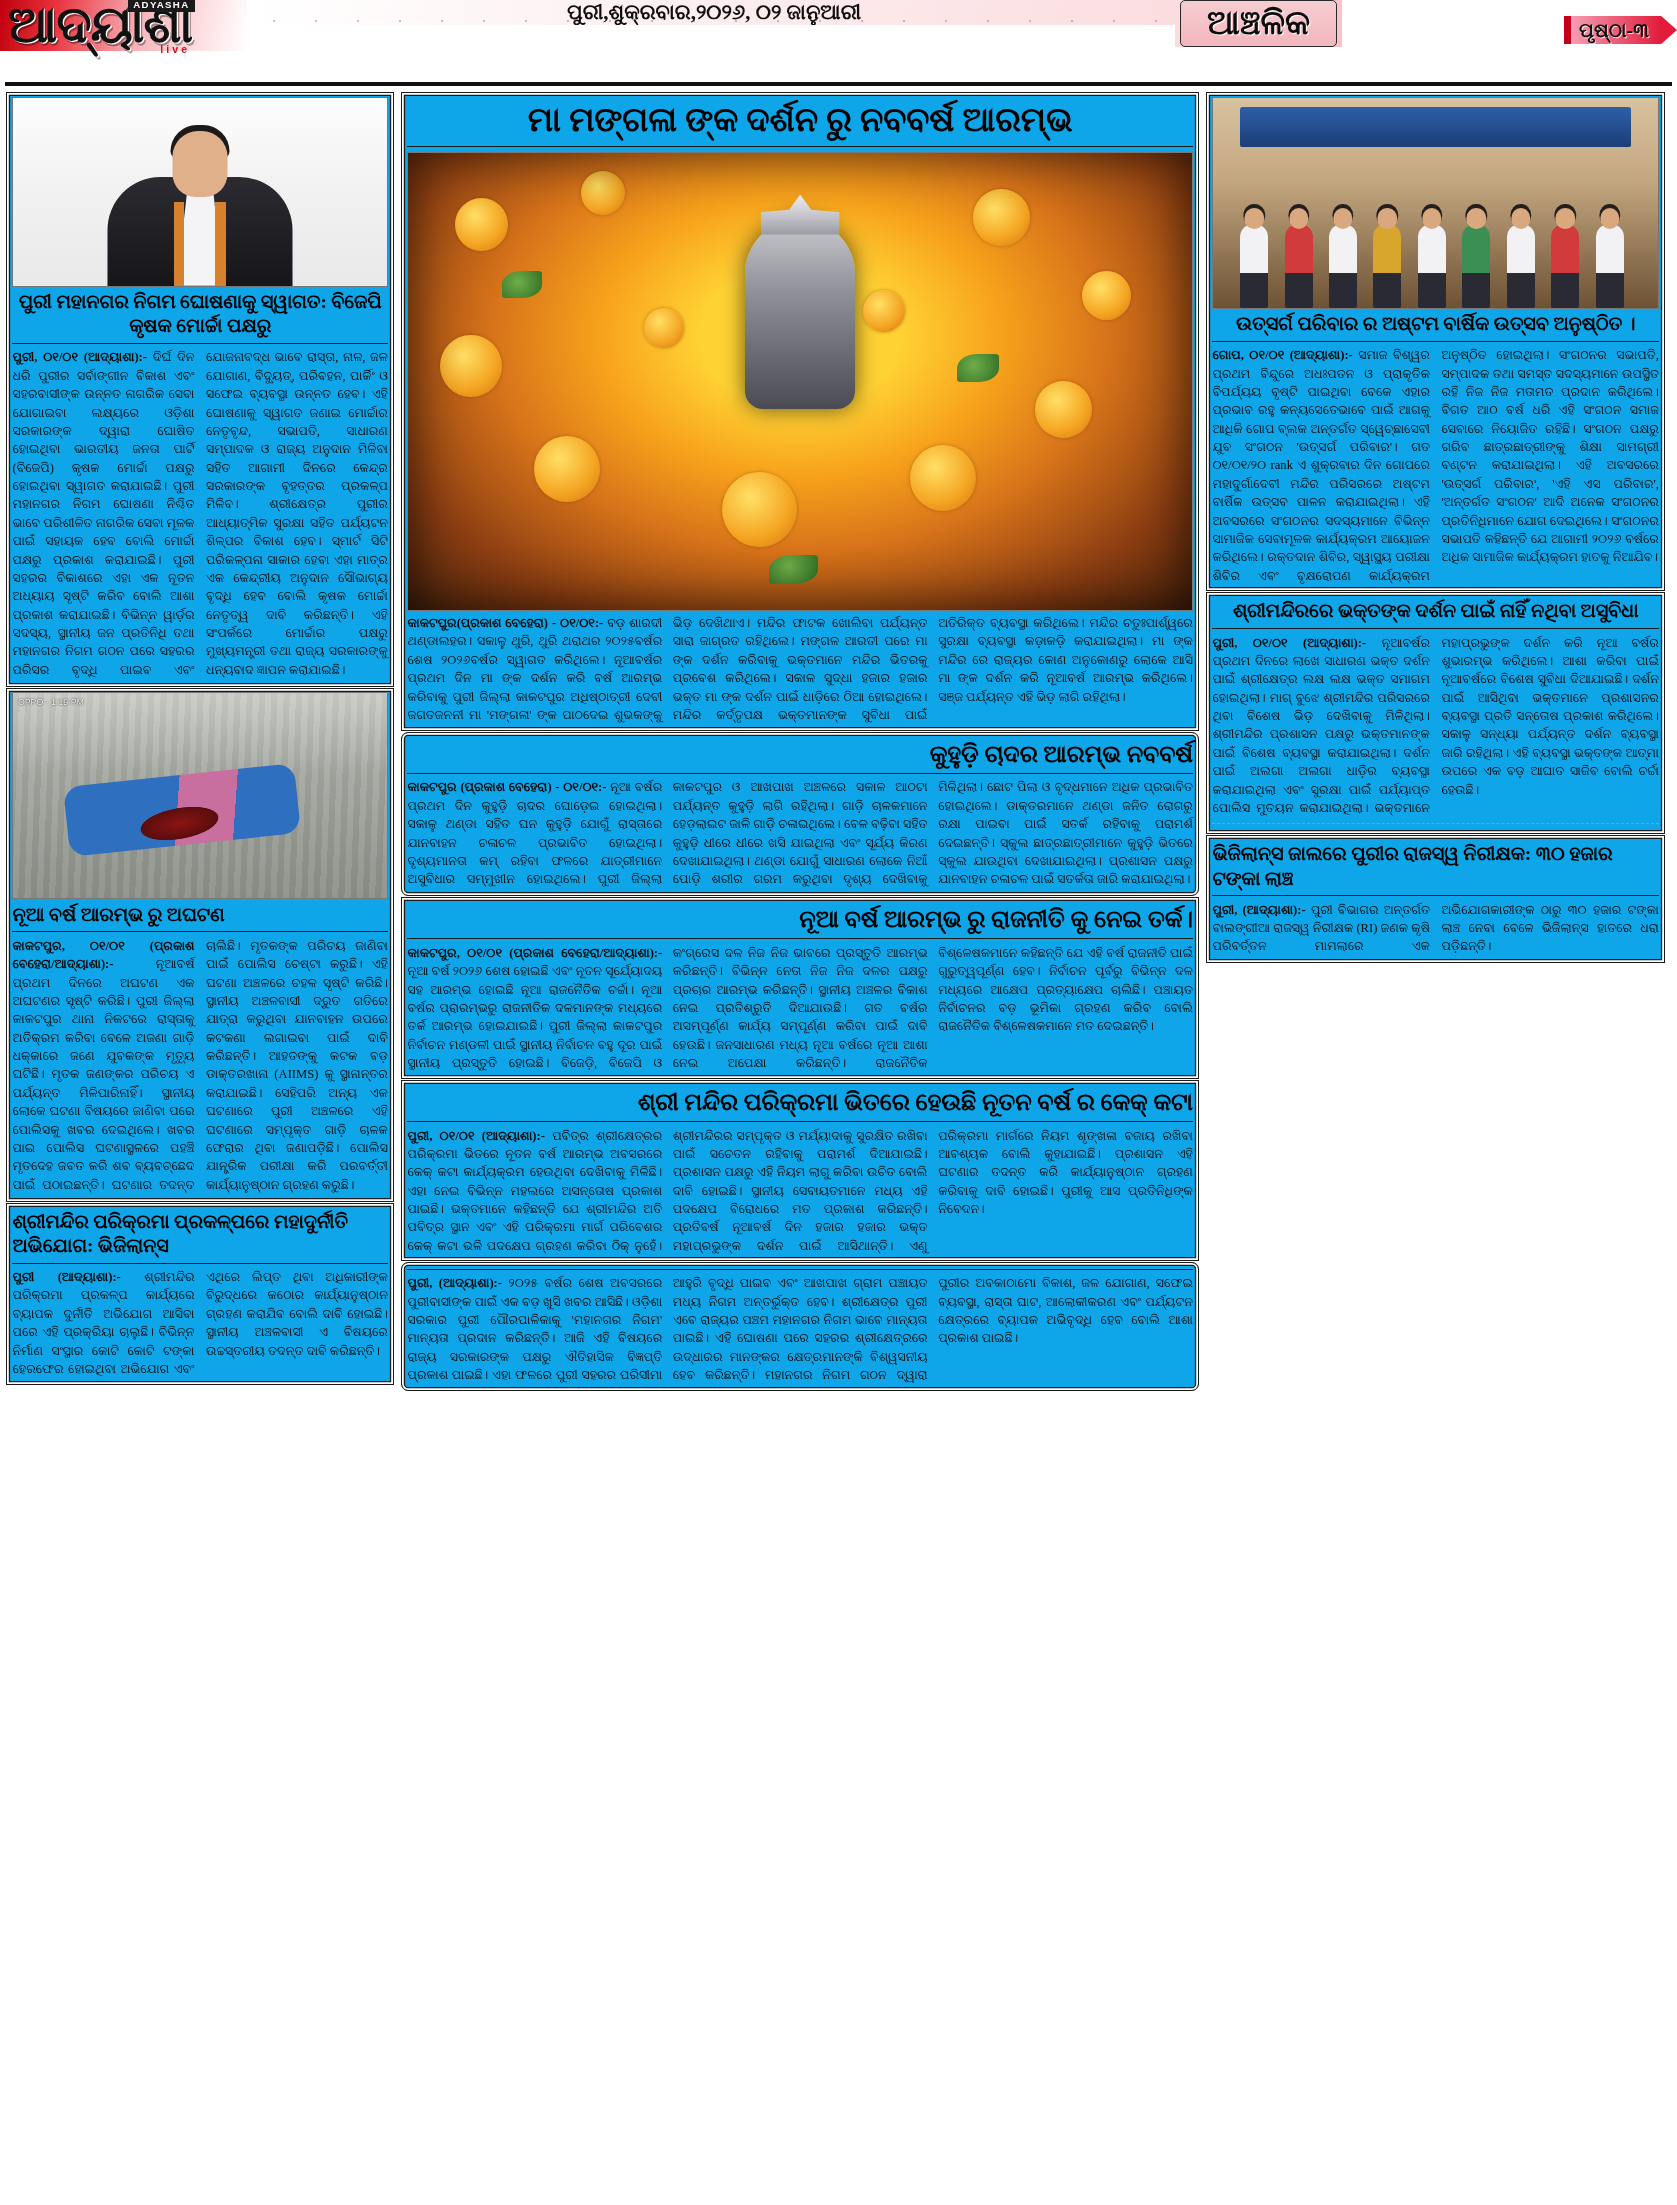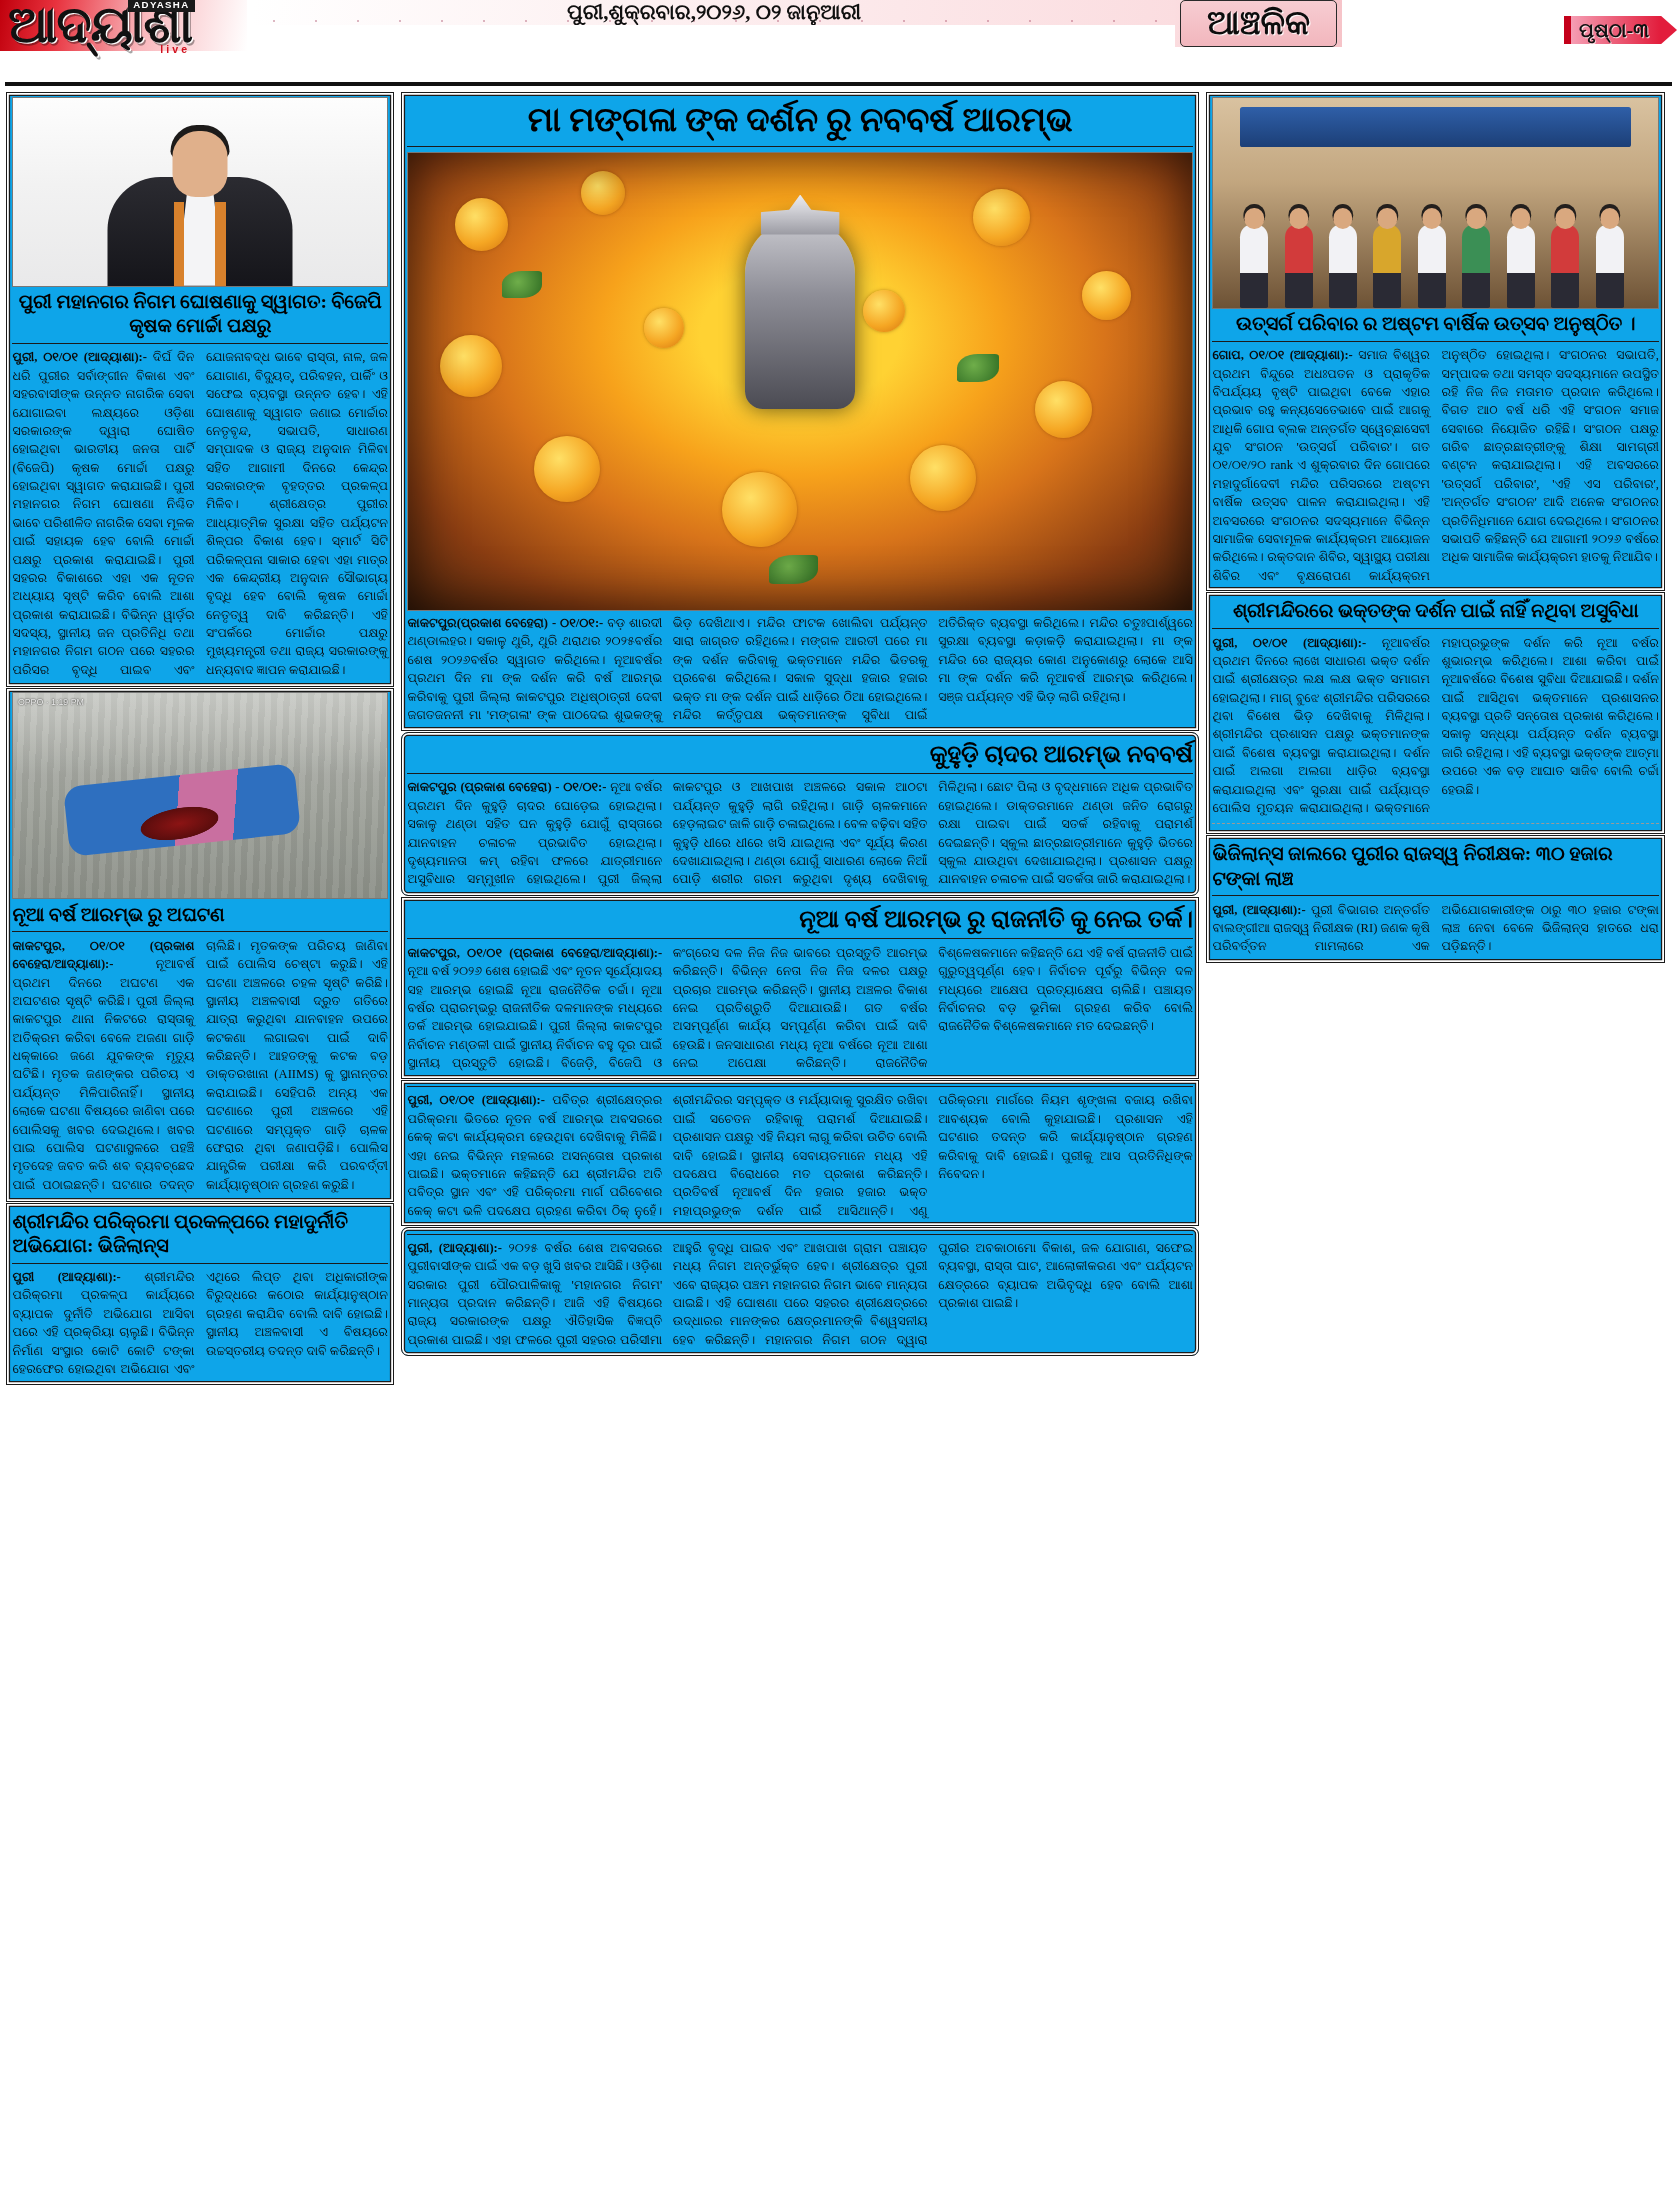--- a/index.html
+++ b/index.html
@@ -542,20 +542,21 @@
       <div class="box dbl">
         <h2 class="hl">ନୂଆ ବର୍ଷ ଆରମ୍ଭ ରୁ ରାଜନୀତି କୁ ନେଇ ତର୍କ।</h2>
         <div class="hl-underline"></div>
         <div class="body-text cols3">
           <p><span class="dateline">କାକଟପୁର, ୦୧/୦୧ (ପ୍ରକାଶ ବେହେରା/ଆଦ୍ୟାଶା):-</span>
           <span>ନୂଆ ବର୍ଷ ୨୦୨୬ ଶେଷ ହୋଇଛି ଏବଂ ନୂତନ ସୂର୍ଯ୍ୟୋଦୟ ସହ ଆରମ୍ଭ ହୋଇଛି ନୂଆ ରାଜନୈତିକ ଚର୍ଚ୍ଚା। ନୂଆ ବର୍ଷର ପ୍ରାରମ୍ଭରୁ ରାଜନୀତିକ ଦଳମାନଙ୍କ ମଧ୍ୟରେ ତର୍କ ଆରମ୍ଭ ହୋଇଯାଇଛି। ପୁରୀ ଜିଲ୍ଲା କାକଟପୁର ନିର୍ବାଚନ ମଣ୍ଡଳୀ ପାଇଁ ସ୍ଥାନୀୟ ନିର୍ବାଚନ ବହୁ ଦୂର ପାଇଁ ସ୍ଥାନୀୟ ପ୍ରସ୍ତୁତି ହୋଇଛି। ବିଜେଡ଼ି, ବିଜେପି ଓ କଂଗ୍ରେସ ଦଳ ନିଜ ନିଜ ଭାବରେ ପ୍ରସ୍ତୁତି ଆରମ୍ଭ କରିଛନ୍ତି। ବିଭିନ୍ନ ନେତା ନିଜ ନିଜ ଦଳର ପକ୍ଷରୁ ପ୍ରଚାର ଆରମ୍ଭ କରିଛନ୍ତି। ସ୍ଥାନୀୟ ଅଞ୍ଚଳର ବିକାଶ ନେଇ ପ୍ରତିଶ୍ରୁତି ଦିଆଯାଉଛି। ଗତ ବର୍ଷର ଅସମ୍ପୂର୍ଣ୍ଣ କାର୍ଯ୍ୟ ସମ୍ପୂର୍ଣ୍ଣ କରିବା ପାଇଁ ଦାବି ହେଉଛି। ଜନସାଧାରଣ ମଧ୍ୟ ନୂଆ ବର୍ଷରେ ନୂଆ ଆଶା ନେଇ ଅପେକ୍ଷା କରିଛନ୍ତି। ରାଜନୈତିକ ବିଶ୍ଳେଷକମାନେ କହିଛନ୍ତି ଯେ ଏହି ବର୍ଷ ରାଜନୀତି ପାଇଁ ଗୁରୁତ୍ୱପୂର୍ଣ୍ଣ ହେବ। ନିର୍ବାଚନ ପୂର୍ବରୁ ବିଭିନ୍ନ ଦଳ ମଧ୍ୟରେ ଆକ୍ଷେପ ପ୍ରତ୍ୟାକ୍ଷେପ ଚାଲିଛି। ପଞ୍ଚାୟତ ନିର୍ବାଚନର ବଡ଼ ଭୂମିକା ଗ୍ରହଣ କରିବ ବୋଲି ରାଜନୈତିକ ବିଶ୍ଳେଷକମାନେ ମତ ଦେଇଛନ୍ତି।</span></p>
         </div>
       </div>
 
       <div class="box dbl">
+        <h2 class="hl">ଶ୍ରୀ ମନ୍ଦିର ପରିକ୍ରମା ଭିତରେ ହେଉଛି ନୂତନ ବର୍ଷ ର କେକ୍ କଟା</h2>
         <div class="hl-underline"></div>
         <div class="body-text cols3">
           <p><span class="dateline">ପୁରୀ, ୦୧/୦୧ (ଆଦ୍ୟାଶା):-</span>
           <span>ପବିତ୍ର ଶ୍ରୀକ୍ଷେତ୍ରର ପରିକ୍ରମା ଭିତରେ ନୂତନ ବର୍ଷ ଆରମ୍ଭ ଅବସରରେ କେକ୍ କଟା କାର୍ଯ୍ୟକ୍ରମ ହେଉଥିବା ଦେଖିବାକୁ ମିଳିଛି। ଏହା ନେଇ ବିଭିନ୍ନ ମହଲରେ ଅସନ୍ତୋଷ ପ୍ରକାଶ ପାଇଛି। ଭକ୍ତମାନେ କହିଛନ୍ତି ଯେ ଶ୍ରୀମନ୍ଦିର ଅତି ପବିତ୍ର ସ୍ଥାନ ଏବଂ ଏହି ପରିକ୍ରମା ମାର୍ଗ ପରିବେଶର କେକ୍ କଟା ଭଳି ପଦକ୍ଷେପ ଗ୍ରହଣ କରିବା ଠିକ୍ ନୁହେଁ। ଶ୍ରୀମନ୍ଦିରର ସମ୍ପୃକ୍ତ ଓ ମର୍ଯ୍ୟାଦାକୁ ସୁରକ୍ଷିତ ରଖିବା ପାଇଁ ସଚେତନ ରହିବାକୁ ପରାମର୍ଶ ଦିଆଯାଇଛି। ପ୍ରଶାସନ ପକ୍ଷରୁ ଏହି ନିୟମ ଲାଗୁ କରିବା ଉଚିତ ବୋଲି ଦାବି ହୋଇଛି। ସ୍ଥାନୀୟ ସେବାୟତମାନେ ମଧ୍ୟ ଏହି ପଦକ୍ଷେପ ବିରୋଧରେ ମତ ପ୍ରକାଶ କରିଛନ୍ତି। ପ୍ରତିବର୍ଷ ନୂଆବର୍ଷ ଦିନ ହଜାର ହଜାର ଭକ୍ତ ମହାପ୍ରଭୁଙ୍କ ଦର୍ଶନ ପାଇଁ ଆସିଥାନ୍ତି। ଏଣୁ ପରିକ୍ରମା ମାର୍ଗରେ ନିୟମ ଶୃଙ୍ଖଳା ବଜାୟ ରଖିବା ଆବଶ୍ୟକ ବୋଲି କୁହାଯାଇଛି। ପ୍ରଶାସନ ଏହି ଘଟଣାର ତଦନ୍ତ କରି କାର୍ଯ୍ୟାନୁଷ୍ଠାନ ଗ୍ରହଣ କରିବାକୁ ଦାବି ହୋଇଛି। ପୁରୀକୁ ଆସ ପ୍ରତିନିଧିଙ୍କ ନିବେଦନ।</span></p>
         </div>
       </div>
 
       <div class="box dbl round">
         <div class="hl-underline"></div>
         <div class="body-text cols3">

